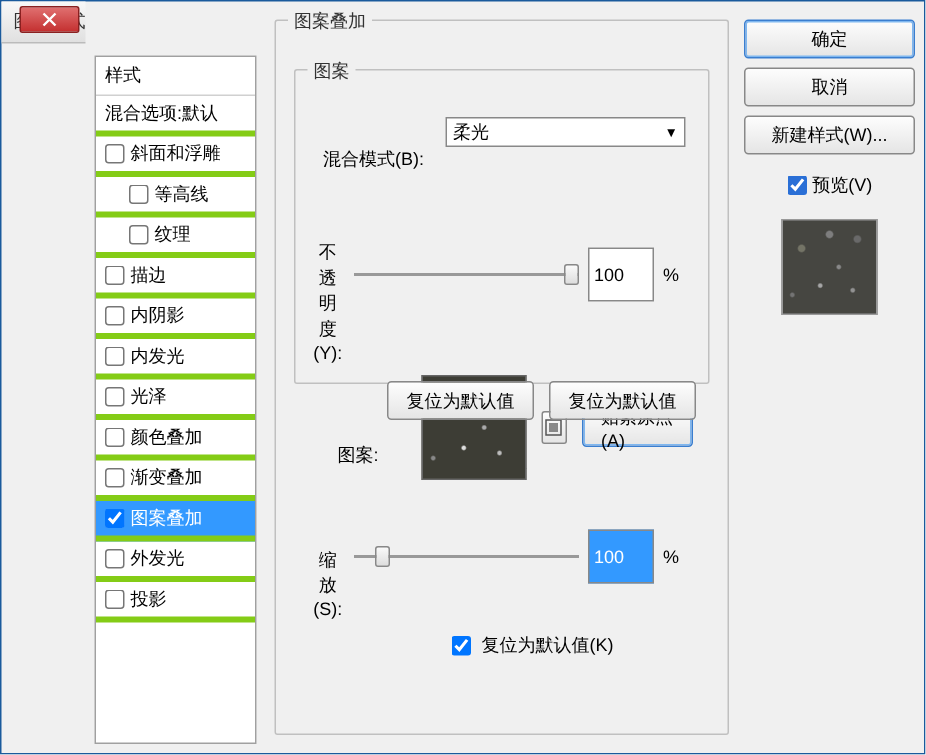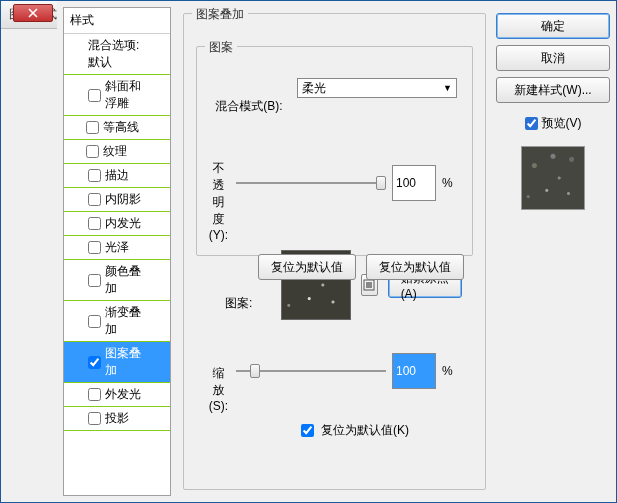--- a/index.html
+++ b/index.html
@@ -3,23 +3,23 @@
 <meta charset="utf-8">
 <style>
   * { box-sizing: border-box; font-family: "Microsoft YaHei", "SimSun", sans-serif; font-size: 12px; }
   body { margin: 0; background: #fff; }
   .window { width: 617px; height: 503px; border: 1px solid #1a5a9c; background: #f0f0f0; display: flex; flex-direction: row; }
   .titlebar { height: 28px; background: linear-gradient(to bottom, #f8f8f8, #e0e0e0); border-bottom: 1px solid #bbb; display: flex; align-items: center; padding-left: 8px; position: relative; }
   .titlebar-text { color: #333; }
   .close-btn { position: absolute; right: 4px; top: 3px; width: 40px; height: 18px; background: linear-gradient(to bottom, #e07070, #c43030); border: 1px solid #8a2020; border-radius: 2px; color: #fff; display: flex; align-items: center; justify-content: center; cursor: pointer; }
   .close-btn svg { width: 10px; height: 10px; }
   .body { flex: 1; display: flex; padding: 6px; gap: 6px; }
-  .styles-panel { width: 108px; border: 1px solid #a0a0a0; background: #fff; display: flex; flex-direction: column; }
+  .styles-panel { width: 108px; border: 1px solid #a0a0a0; background: #fff; display: flex; flex-direction: column; margin-top: 30px; }
   .styles-header { padding: 4px 6px; border-bottom: 1px solid #d0d0d0; }
-  .style-row { padding: 3px 24px; border-bottom: 1px solid #84cc16; display: flex; align-items: center; gap: 4px; cursor: pointer; }
+  .style-row { padding: 3px 6px; border-bottom: 4px solid #84cc16; display: flex; align-items: center; gap: 4px; cursor: pointer; }
   .style-row.indent { padding-left: 22px; }
   .style-row.selected { background: #3399ff; color: #fff; }
   .style-row input[type=checkbox] { margin: 0; width: 13px; height: 13px; }
   .center { flex: 1; position: relative; }
   .fieldset { position: absolute; border: 1px solid #c0c0c0; border-radius: 2px; }
   .fieldset-label { position: absolute; top: -8px; left: 8px; background: #f0f0f0; padding: 0 4px; color: #333; }
   .outer-fs { left: 6px; top: 6px; right: 4px; bottom: 6px; }
   .inner-fs { left: 12px; top: 32px; right: 12px; height: 210px; padding: 14px 10px 10px 10px; }
   .form-row { display: flex; align-items: center; margin-bottom: 8px; gap: 6px; }
   .label-col { width: 84px; text-align: center; margin-top: 37px; }

